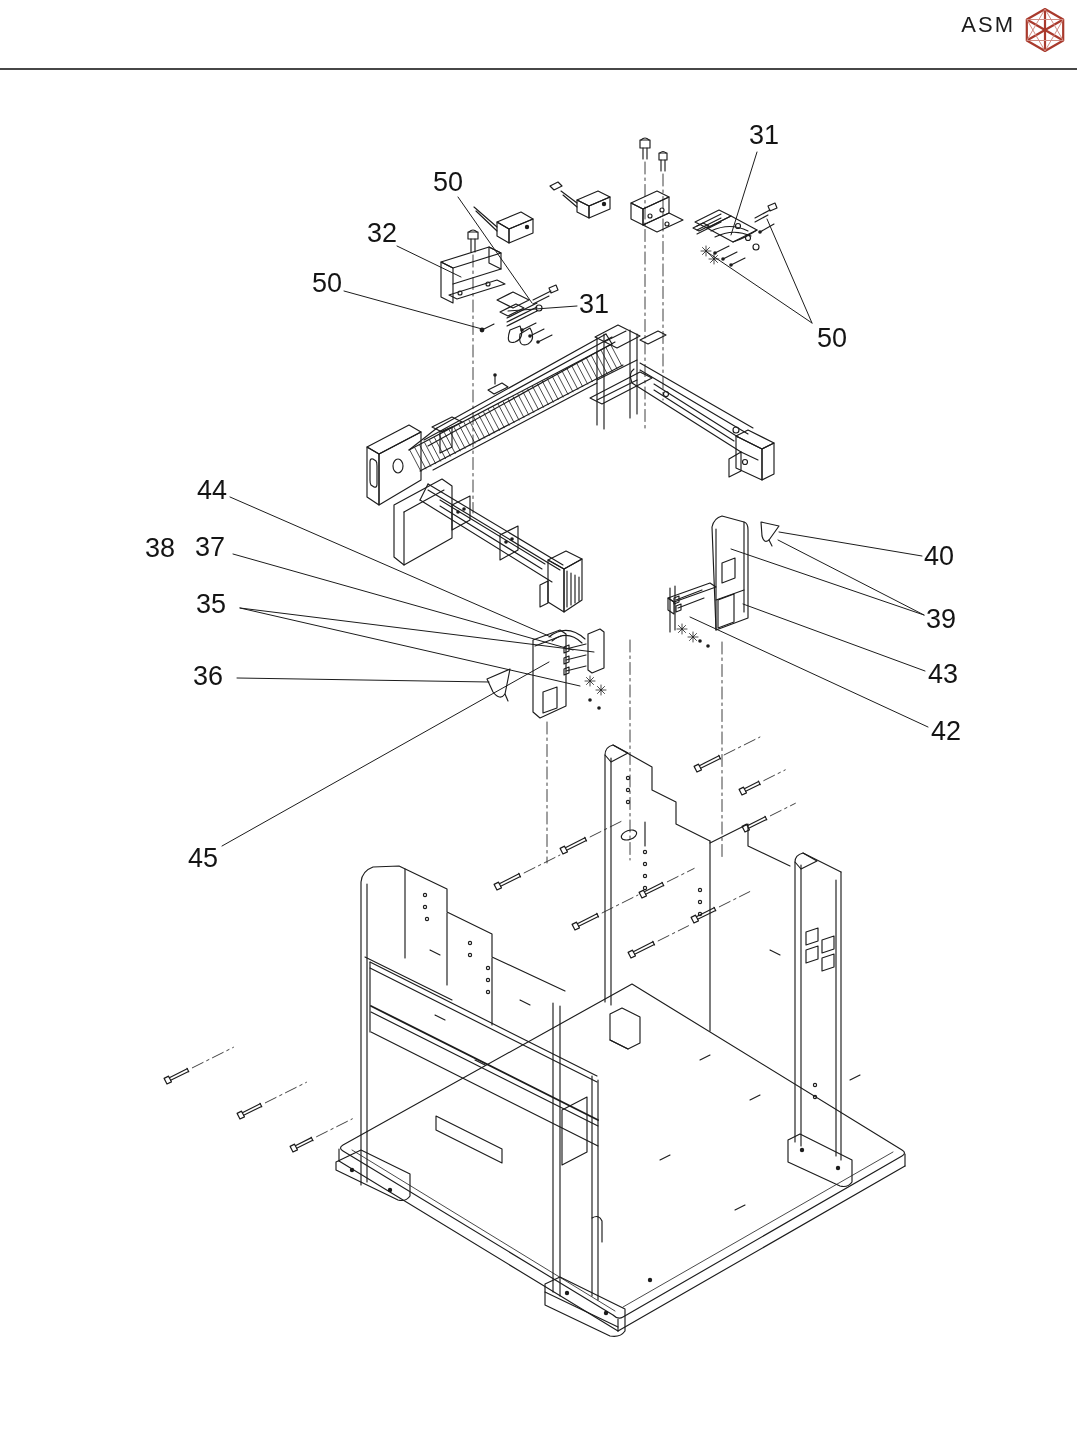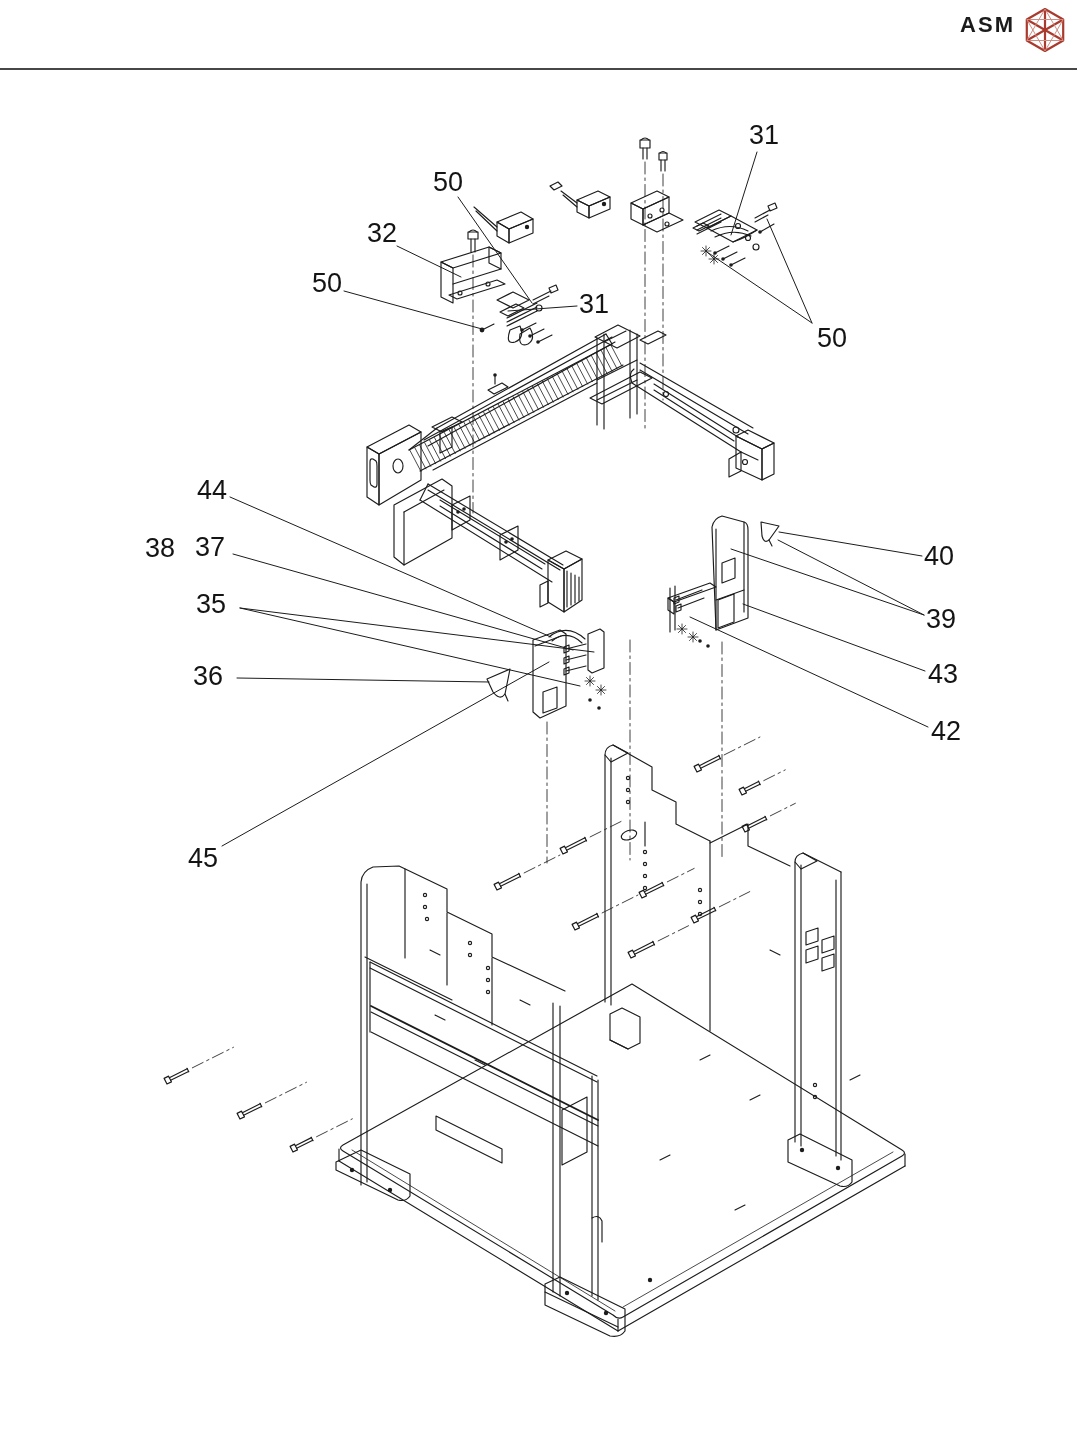--- a/index.html
+++ b/index.html
@@ -1,19 +1,19 @@
 <!DOCTYPE html>
 <html><head>
 <meta charset="utf-8">
 <style>
   html,body{margin:0;padding:0;background:#e8e8e8;}
   .page{position:relative;width:1077px;height:1451px;background:#ffffff;margin:0 auto;overflow:hidden;
         font-family:"Liberation Sans",sans-serif;}
   .hdr{position:absolute;left:0;top:0;width:1077px;height:68px;}
-  .brand{position:absolute;right:62px;top:12px;font-size:22px;font-weight:bold;
+  .brand{position:absolute;right:62px;top:12px;font-size:22px;font-weight:normal;
          letter-spacing:2px;color:#1b1b1b;}
   .logo{position:absolute;right:8px;top:6px;width:48px;height:48px;}
   .logo .lg-main{fill:none;stroke:var(--lp,#a93a2d);stroke-width:2.2;stroke-linejoin:round;}
   .logo .lg-light{fill:none;stroke:var(--ls,#d08d84);stroke-width:1;}
   .rule{position:absolute;left:0;top:68px;width:1077px;height:0;border-top:2.4px solid #474747;}
   #art{position:absolute;left:0;top:0;}
   #art path,#art line,#art polyline,#art polygon,#art ellipse,#art circle{
       fill:none;stroke:#1c1c1c;stroke-width:1.15;stroke-linecap:round;stroke-linejoin:round;}
   #art .dd{stroke-dasharray:12 4 2.5 4;stroke-width:.9;stroke:#2b2b2b;}
   #art .ld{stroke-width:1;}

